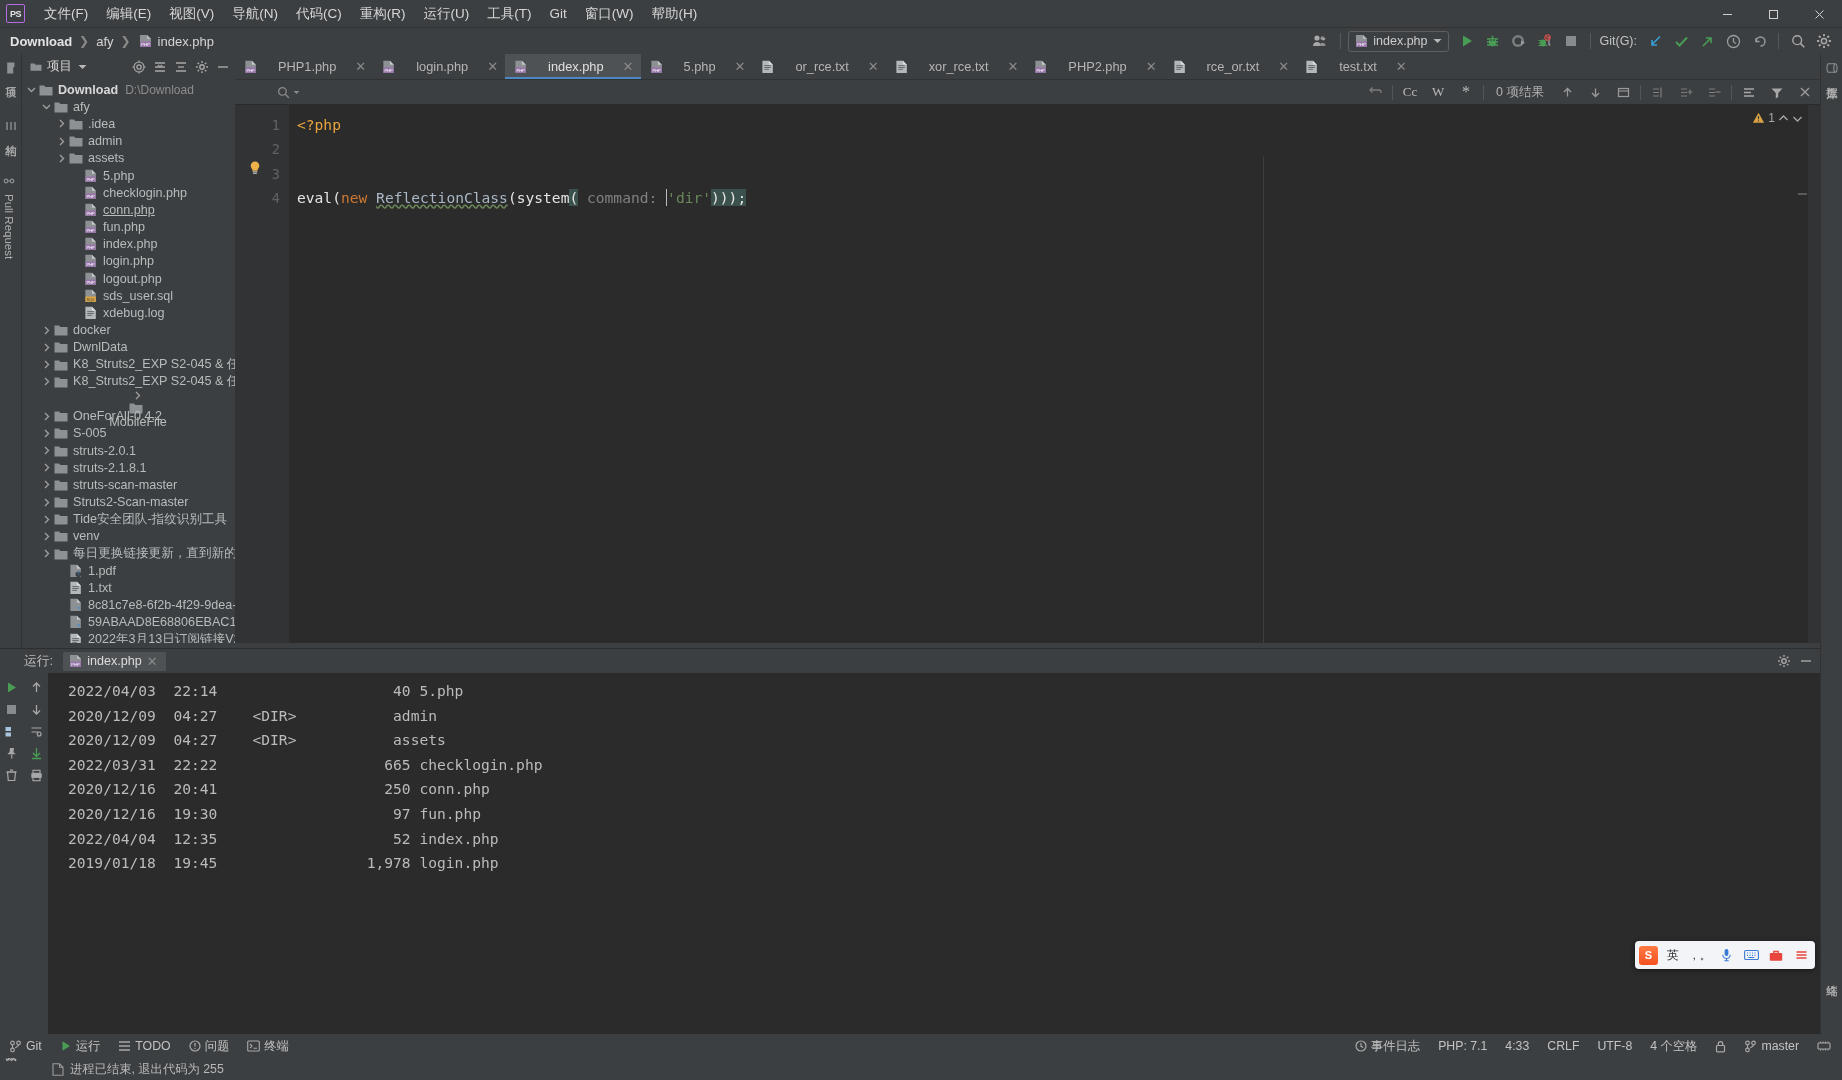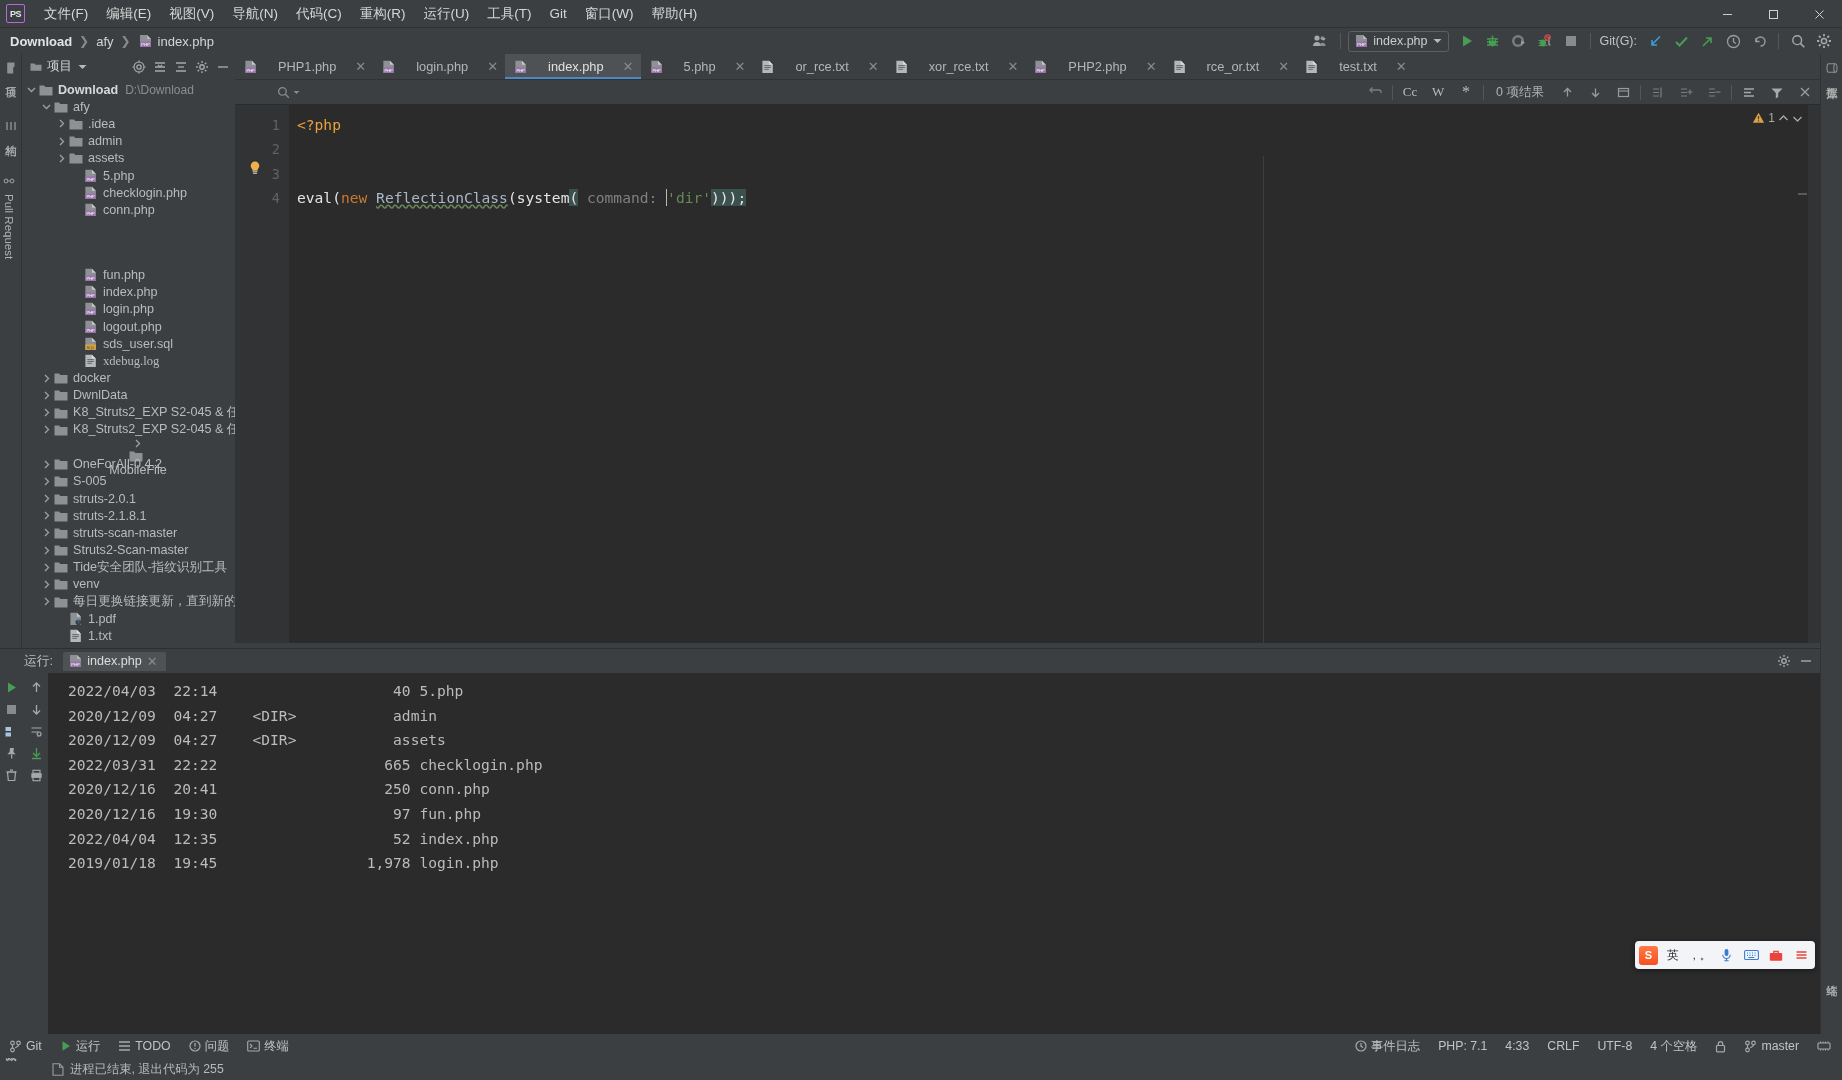--- a/index.html
+++ b/index.html
@@ -495,31 +495,31 @@
         <div class="trow" style="padding-left: 49px;">
           <span class="arrow"></span>
           <svg class="ficon" viewBox="0 0 14 15">
             <path d="M1 0.8h7l4.2 4.2v9H1z" fill="#8d9194"></path>
             <path d="M8 0.8l4.2 4.2H8z" fill="#c2c6c8"></path>
             <rect x="1" y="8" width="11.2" height="5.8" fill="#9876aa"></rect>
             <text x="6.6" y="12.6" font-size="4.4" fill="#fff" text-anchor="middle" font-family="Liberation Sans">PHP</text>
           </svg>
           <span class="tlabel">checklogin.php</span>
         </div>
-        <div class="trow" style="padding-left: 49px;">
+        <div class="trow" style="padding-left: 49px; text-decoration: underline;">
           <span class="arrow"></span>
           <svg class="ficon" viewBox="0 0 14 15">
             <path d="M1 0.8h7l4.2 4.2v9H1z" fill="#8d9194"></path>
             <path d="M8 0.8l4.2 4.2H8z" fill="#c2c6c8"></path>
             <rect x="1" y="8" width="11.2" height="5.8" fill="#9876aa"></rect>
             <text x="6.6" y="12.6" font-size="4.4" fill="#fff" text-anchor="middle" font-family="Liberation Sans">PHP</text>
           </svg>
           <span class="tlabel">conn.php</span>
         </div>
-        <div class="trow" style="padding-left: 49px; margin-top: 48px;">
+        <div class="trow" style="padding-left: 49px;">
           <span class="arrow"></span>
           <svg class="ficon" viewBox="0 0 14 15">
             <path d="M1 0.8h7l4.2 4.2v9H1z" fill="#8d9194"></path>
             <path d="M8 0.8l4.2 4.2H8z" fill="#c2c6c8"></path>
             <rect x="1" y="8" width="11.2" height="5.8" fill="#9876aa"></rect>
             <text x="6.6" y="12.6" font-size="4.4" fill="#fff" text-anchor="middle" font-family="Liberation Sans">PHP</text>
           </svg>
           <span class="tlabel">fun.php</span>
         </div>
         <div class="trow" style="padding-left: 49px;">
@@ -555,21 +555,21 @@
         <div class="trow" style="padding-left: 49px;">
           <span class="arrow"></span>
           <svg class="ficon" viewBox="0 0 14 15">
             <path d="M1 0.8h7l4.2 4.2v9H1z" fill="#8d9194"></path>
             <path d="M8 0.8l4.2 4.2H8z" fill="#c2c6c8"></path>
             <rect x="1" y="8" width="11.2" height="5.8" fill="#d9a343"></rect>
             <text x="6.6" y="12.6" font-size="4.4" fill="#3c3f41" text-anchor="middle" font-family="Liberation Sans">SQL</text>
           </svg>
           <span class="tlabel">sds_user.sql</span>
         </div>
-        <div class="trow" style="padding-left: 49px; font-family: Liberation Serif, serif;">
+        <div class="trow" style="padding-left: 49px;">
           <span class="arrow"></span>
           <svg class="ficon" viewBox="0 0 14 15">
             <path d="M1 0.8h7l4.2 4.2v9H1z" fill="#b4b8ba"></path>
             <path d="M8 0.8l4.2 4.2H8z" fill="#dadddf"></path>
             <path d="M3 6h7M3 8h7M3 10h5" stroke="#55585a" stroke-width="0.9"></path>
           </svg>
           <span class="tlabel">xdebug.log</span>
         </div>
         <div class="trow" style="padding-left: 19px;">
           <svg class="arrow" viewBox="0 0 11 11">

